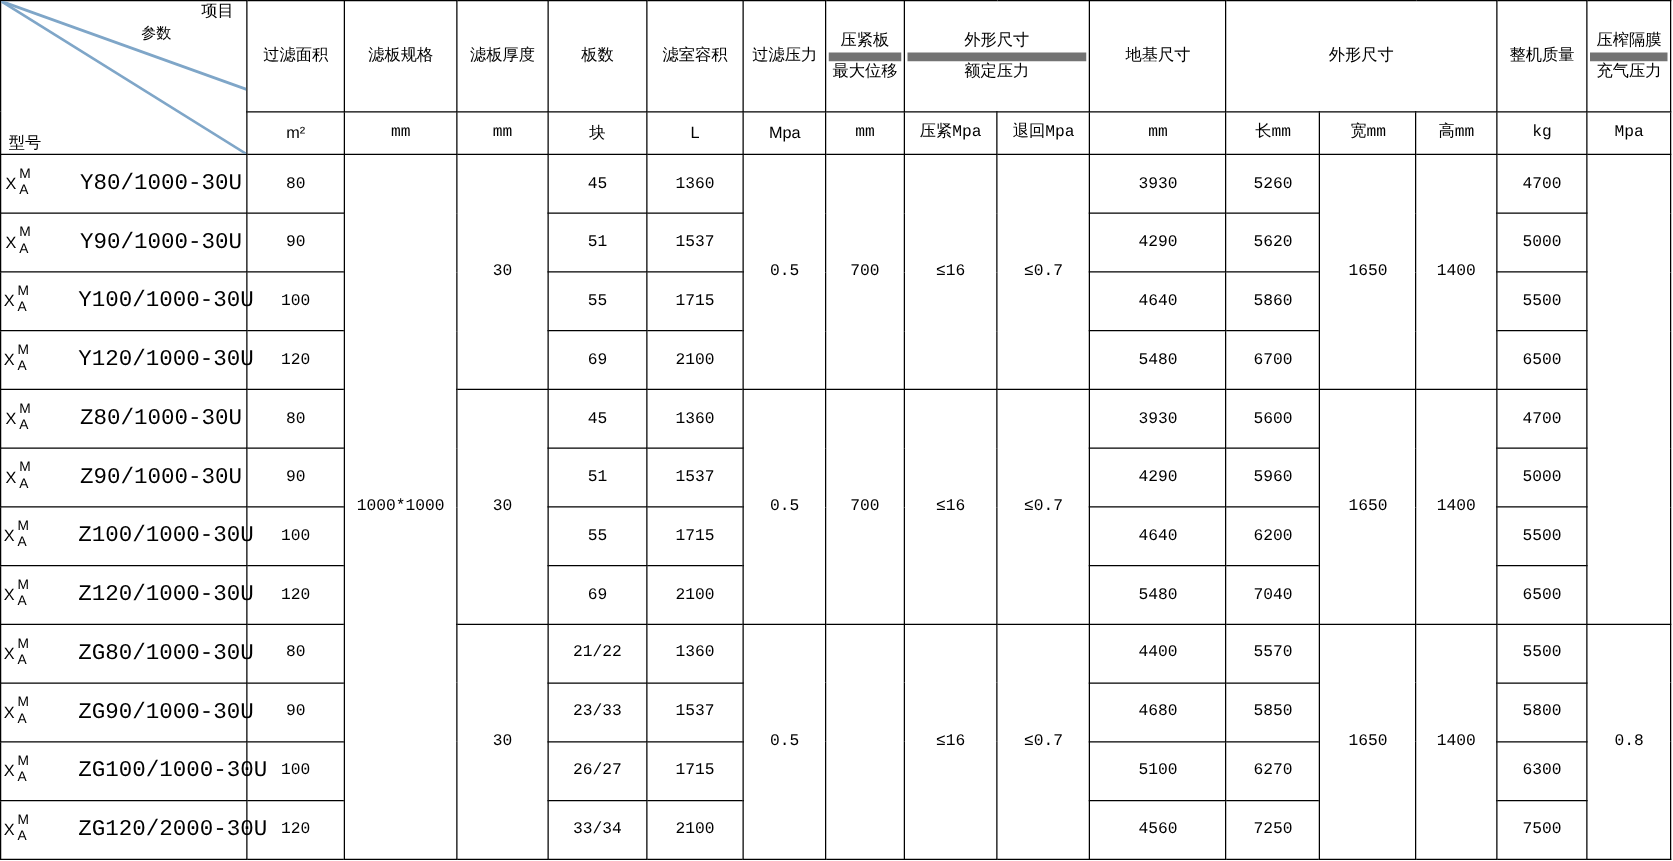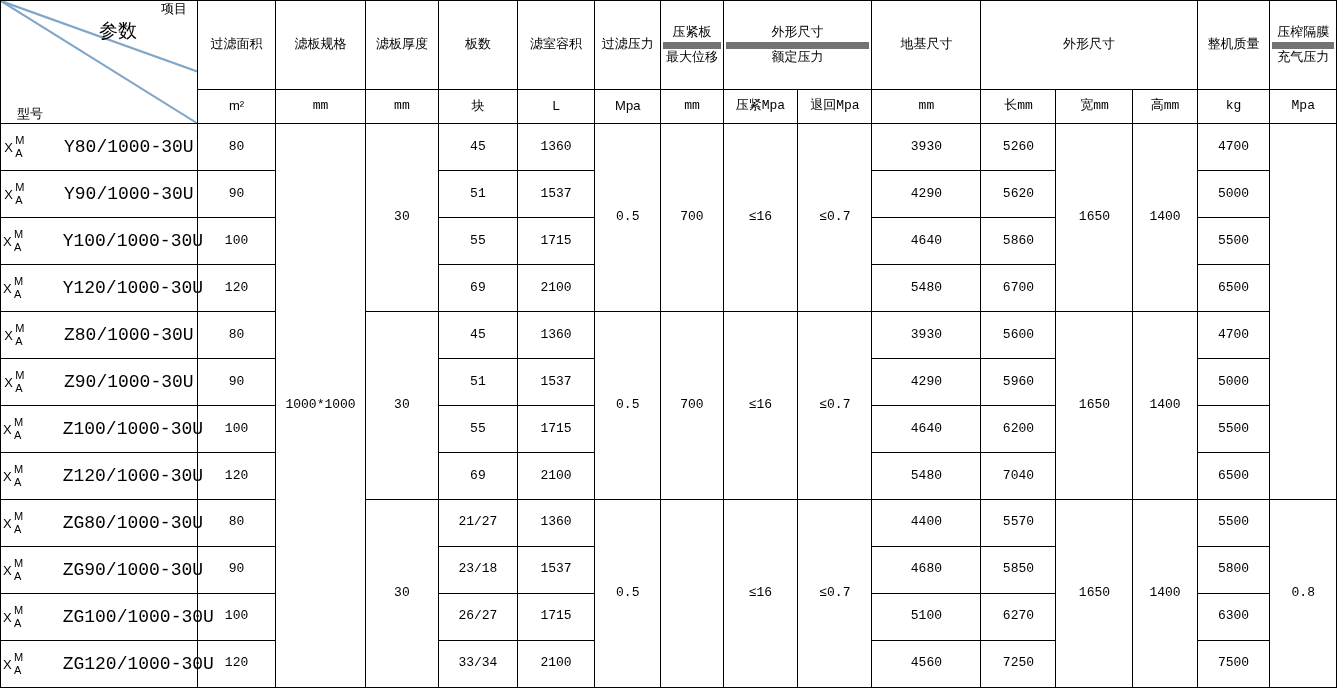--- a/index.html
+++ b/index.html
@@ -12,22 +12,22 @@
     vertical-align:middle;
     font-size:13px;
     padding:0 2px;
     line-height:1.15;
   }
   td.hdr{font-size:13px;}
   td.unit{font-size:12px;}
   .mono{font-family:"Liberation Mono","DejaVu Sans Mono",monospace;font-size:12px;}
   .corner{position:relative;padding:0;height:52px;}
   .corner .proj{position:absolute;top:1px;right:10px;font-size:13px;}
-  .corner .para{position:absolute;top:19px;right:60px;font-size:19px;}
-  .corner .model{position:absolute;bottom:1px;left:16px;font-size:13px;}
+  .corner .para{position:absolute;top:19px;right:60px;font-size:12px;}
+  .corner .model{position:absolute;bottom:1px;left:6px;font-size:13px;}
   .corner svg{position:absolute;left:0;top:0;width:100%;height:100%;}
   .twoline{line-height:1.1;}
   .twoline .l1{display:block;font-size:13px;}
   .twoline .l2{display:block;font-size:13px;border-top:7px solid #737373;margin-top:2px;padding-top:1px;}
   .xma{display:inline-block;position:relative;width:34px;text-align:left;font-size:13px;}
   .xma .x{font-size:13px;}
   .xma .sup{position:absolute;left:11px;top:-7px;font-size:11px;}
   .xma .sub{position:absolute;left:11px;top:6px;font-size:11px;}
   .modelcell{text-align:left;padding-left:4px;white-space:nowrap;}
   .modelcell .name{margin-left:22px;font-size:18px;}
@@ -264,21 +264,21 @@
     <td class="modelcell">
       <span class="xma">
         <span class="x">X</span>
         <span class="sup">M</span>
         <span class="sub">A</span>
       </span>
       <span class="name mono">ZG80/1000-30U</span>
     </td>
     <td class="mono">80</td>
     <td class="mono" rowspan="4">30</td>
-    <td class="mono">21/27</td>
+    <td class="mono">21/22</td>
     <td class="mono">1360</td>
     <td class="mono" rowspan="4">0.5</td>
     <td class="mono" rowspan="4"></td>
     <td class="mono" rowspan="4">≤16</td>
     <td class="mono" rowspan="4">≤0.7</td>
     <td class="mono">4400</td>
     <td class="mono">5570</td>
     <td class="mono" rowspan="4">1650</td>
     <td class="mono" rowspan="4">1400</td>
     <td class="mono">5500</td>
@@ -288,21 +288,21 @@
   <tr>
     <td class="modelcell">
       <span class="xma">
         <span class="x">X</span>
         <span class="sup">M</span>
         <span class="sub">A</span>
       </span>
       <span class="name mono">ZG90/1000-30U</span>
     </td>
     <td class="mono">90</td>
-    <td class="mono">23/18</td>
+    <td class="mono">23/33</td>
     <td class="mono">1537</td>
     <td class="mono">4680</td>
     <td class="mono">5850</td>
     <td class="mono">5800</td>
   </tr>
 
   <tr>
     <td class="modelcell">
       <span class="xma">
         <span class="x">X</span>
@@ -319,21 +319,21 @@
     <td class="mono">6300</td>
   </tr>
 
   <tr>
     <td class="modelcell">
       <span class="xma">
         <span class="x">X</span>
         <span class="sup">M</span>
         <span class="sub">A</span>
       </span>
-      <span class="name mono">ZG120/1000-30U</span>
+      <span class="name mono">ZG120/2000-30U</span>
     </td>
     <td class="mono">120</td>
     <td class="mono">33/34</td>
     <td class="mono">2100</td>
     <td class="mono">4560</td>
     <td class="mono">7250</td>
     <td class="mono">7500</td>
   </tr>
 
 </tbody>

